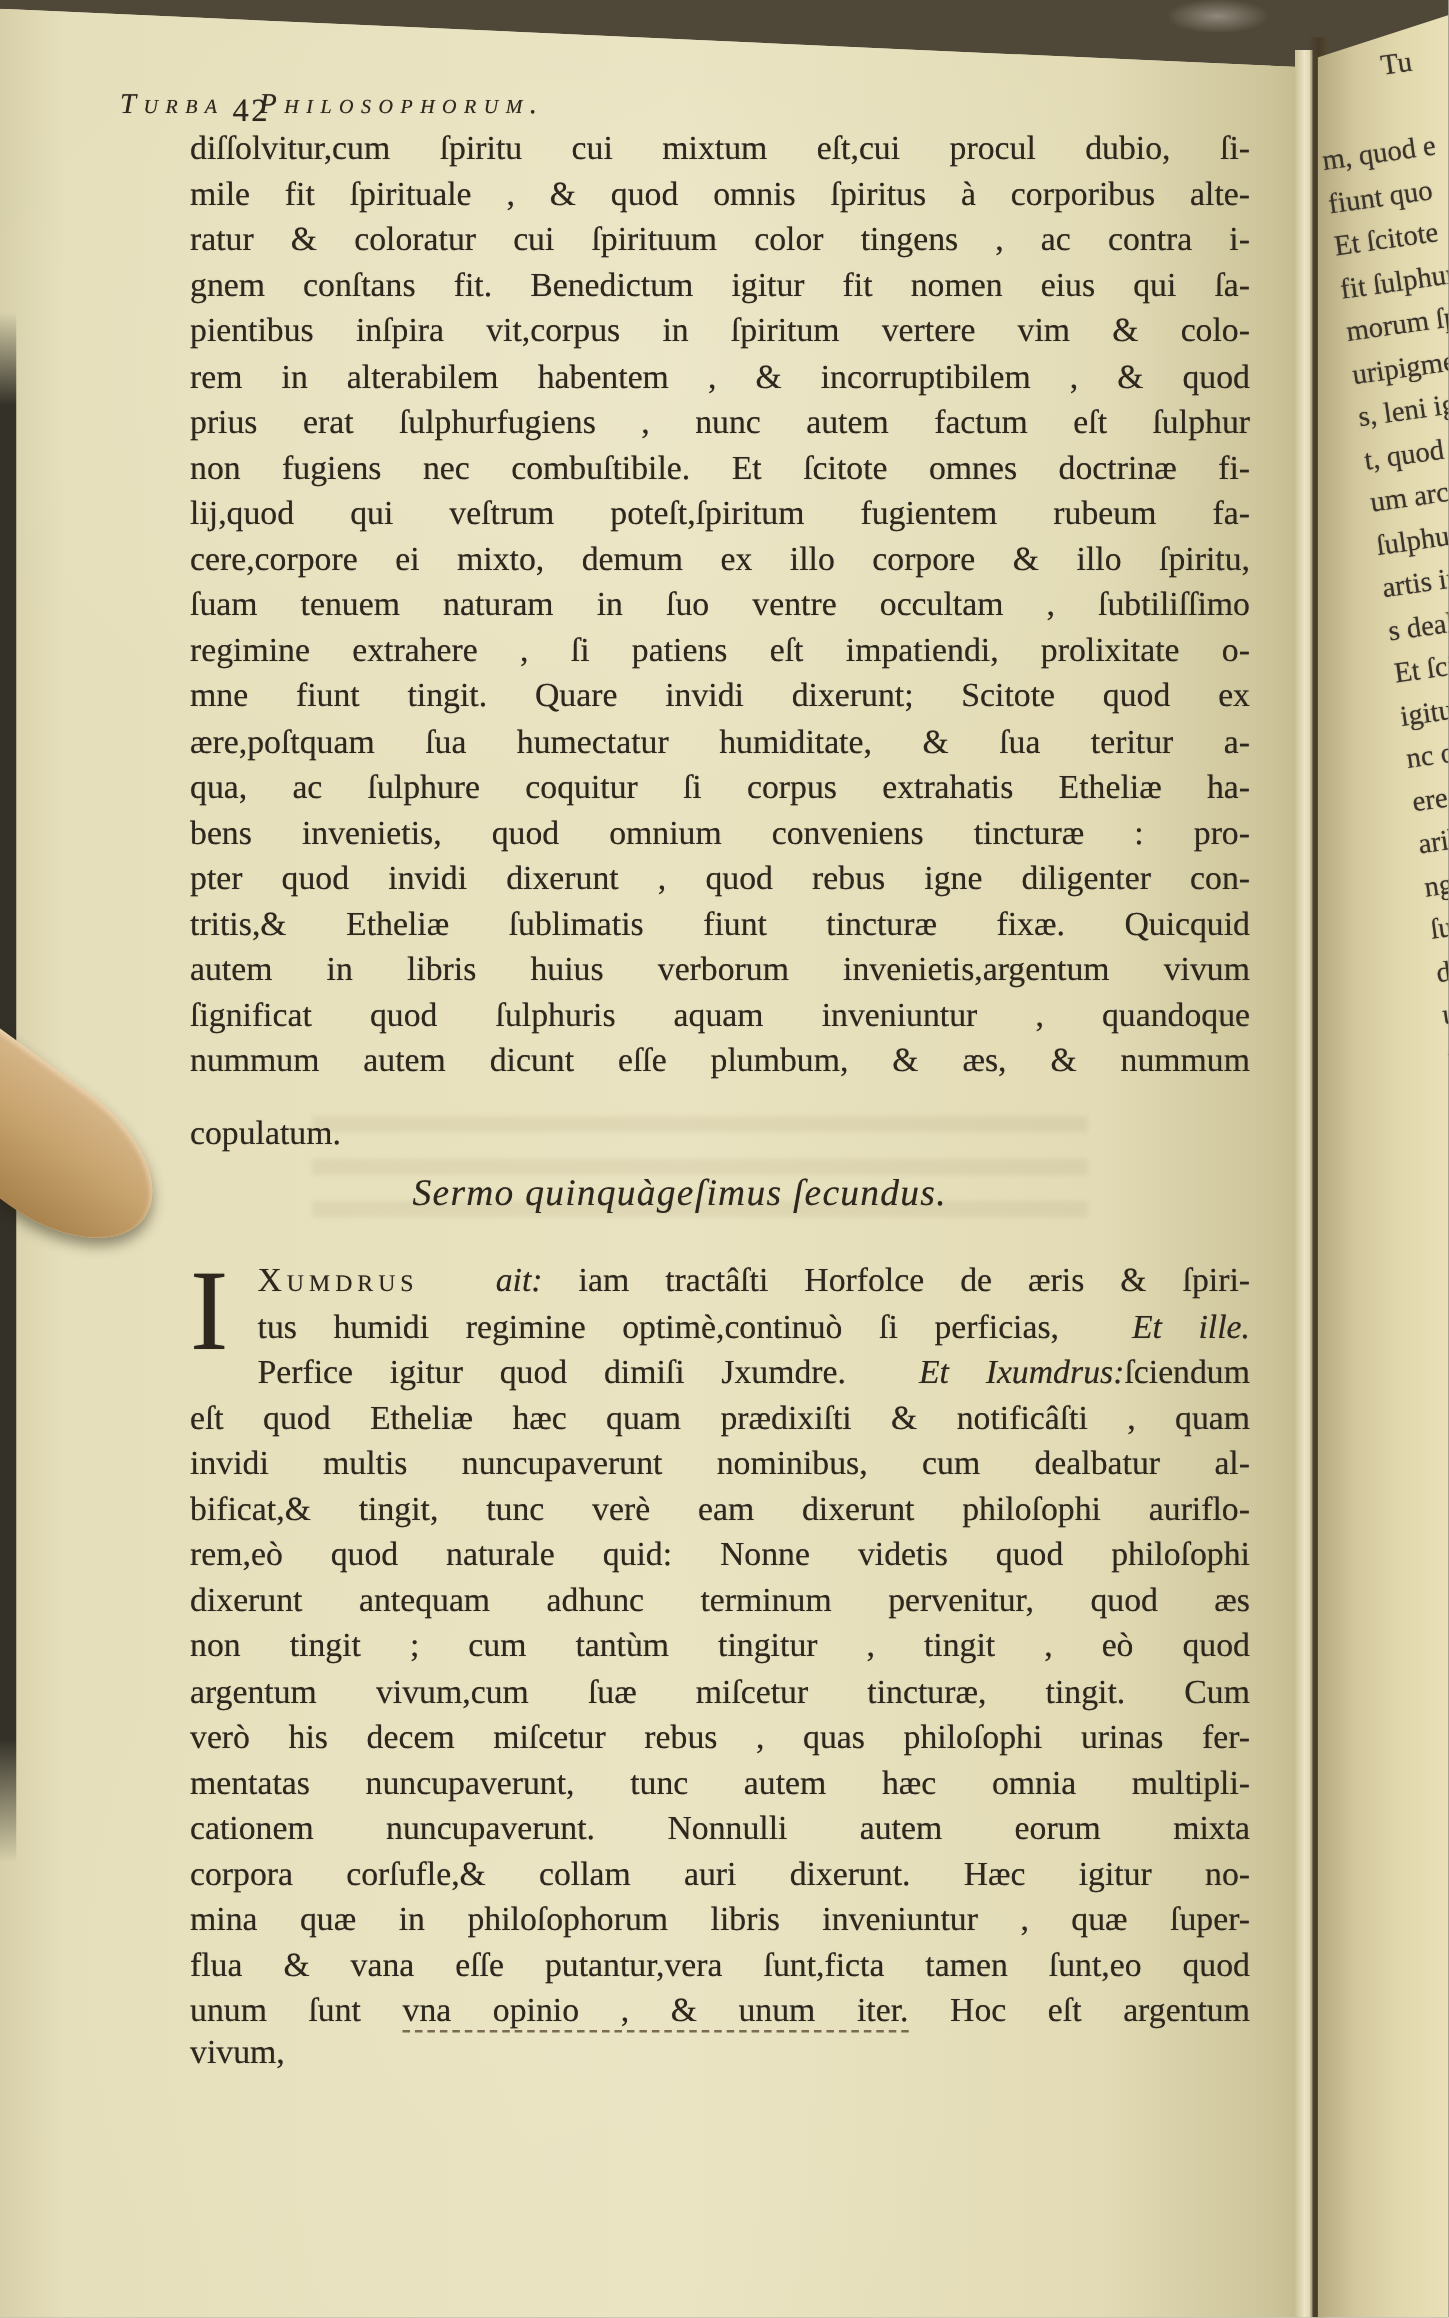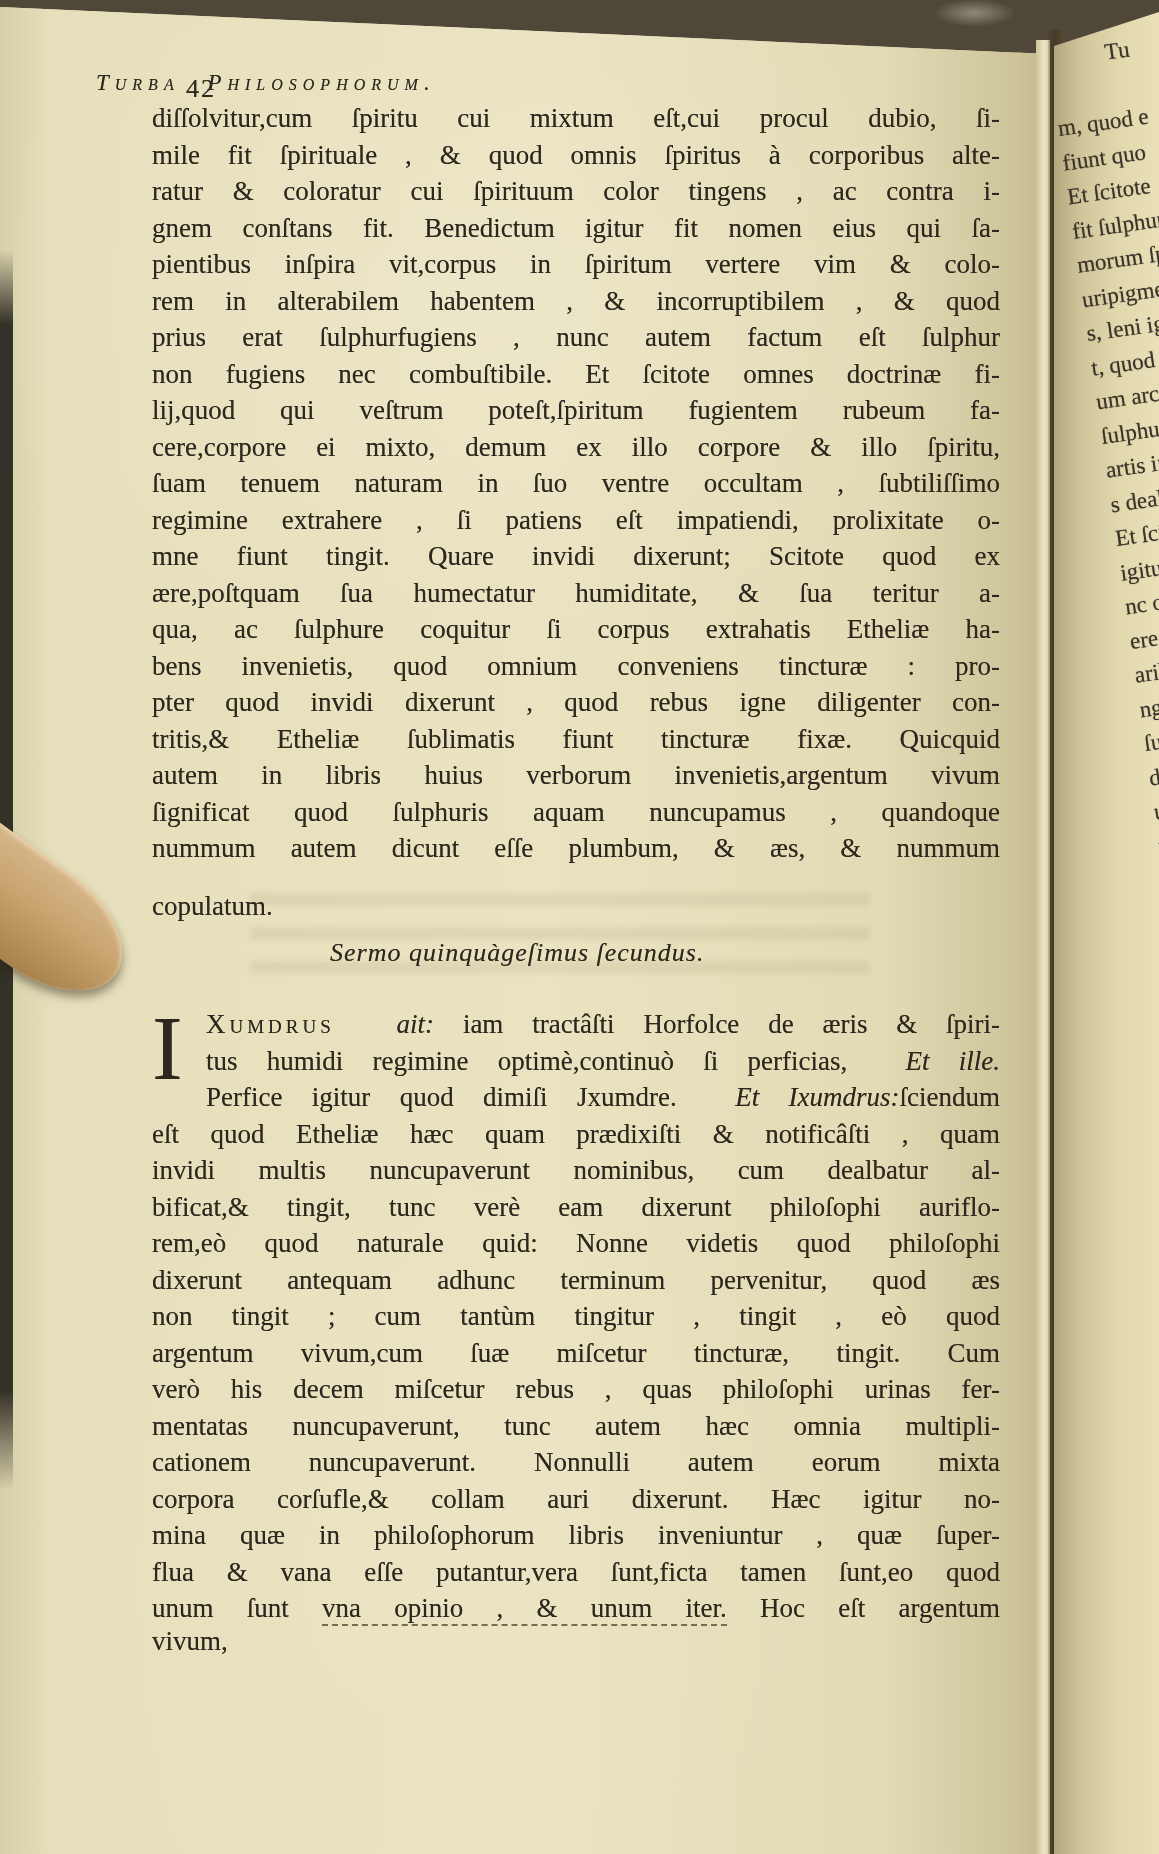--- a/index.html
+++ b/index.html
@@ -36,21 +36,21 @@
   }
   .tline.nj{text-align:left;text-align-last:left;margin-top:21px;}
   .sc{font-variant:small-caps;letter-spacing:4px;}
   .i{font-style:italic;margin-left:29px;}
   .ul{border-bottom:2px dashed rgba(92,76,52,.8);padding-bottom:1px;}
   #drop-cap{
     float:left;width:46px;height:73px;margin:2px 8px 0 0;
     font-size:92px;line-height:80px;color:#2d271e;
   }
   #section-heading{
-    left:330px;top:938px;font-style:italic;font-size:26px;letter-spacing:1px;
+    left:330px;top:938px;font-style:italic;font-size:30px;letter-spacing:1px;
   }
   #catchword{left:152px;top:1626px;width:878px;text-align:left;font-size:27px;}
   
   #show-through{
     position:absolute;left:250px;top:893px;width:620px;height:92px;
     background:repeating-linear-gradient(180deg, rgba(118,102,66,.09) 0 13px, rgba(118,102,66,0) 13px 34px);
     filter:blur(2px);
   }
   
   #edge-light{
@@ -120,21 +120,21 @@
         <div class="tline"><span>cere,corpore ei mixto, demum ex illo corpore &amp; illo ſpiritu,</span></div>
         <div class="tline"><span>ſuam tenuem naturam in ſuo ventre occultam , ſubtiliſſimo</span></div>
         <div class="tline"><span>regimine extrahere , ſi patiens eſt impatiendi, prolixitate o-</span></div>
         <div class="tline"><span>mne fiunt tingit. Quare invidi dixerunt; Scitote quod ex</span></div>
         <div class="tline"><span>ære,poſtquam ſua humectatur humiditate, &amp; ſua teritur a-</span></div>
         <div class="tline"><span>qua, ac ſulphure coquitur ſi corpus extrahatis Etheliæ ha-</span></div>
         <div class="tline"><span>bens invenietis, quod omnium conveniens tincturæ : pro-</span></div>
         <div class="tline"><span>pter quod invidi dixerunt , quod rebus igne diligenter con-</span></div>
         <div class="tline"><span>tritis,&amp; Etheliæ ſublimatis fiunt tincturæ fixæ.  Quicquid</span></div>
         <div class="tline"><span>autem in libris huius verborum invenietis,argentum vivum</span></div>
-        <div class="tline"><span>ſignificat quod ſulphuris aquam nuncupamus , quandoque</span></div>
+        <div class="tline"><span>ſignificat quod ſulphuris aquam inveniuntur , quandoque</span></div>
         <div class="tline"><span>nummum autem dicunt eſſe plumbum, &amp; æs, &amp; nummum</span></div>
         <div class="tline nj"><span>copulatum.</span></div>
       </div>
 
     <div id="section-heading" class="txt">Sermo quinquàgeſimus ſecundus.</div>
 
     <div id="para2" class="txt para">
       <span id="drop-cap">I</span>
       <span><div class="tline"><span class="sc">Xumdrus </span><span class="i">ait:</span><span> iam tractâſti Horfolce de æris &amp; ſpiri-</span></div><div class="tline"><span>tus humidi regimine optimè,continuò ſi perficias, </span><span class="i">Et ille.</span></div><div class="tline"><span>Perfice igitur quod dimiſi Jxumdre. </span><span class="i">Et Ixumdrus:</span><span>ſciendum</span></div><div class="tline"><span>eſt quod Etheliæ hæc quam prædixiſti &amp; notificâſti , quam</span></div><div class="tline"><span>invidi multis nuncupaverunt nominibus, cum dealbatur al-</span></div><div class="tline"><span>bificat,&amp; tingit, tunc verè eam dixerunt philoſophi auriflo-</span></div><div class="tline"><span>rem,eò quod naturale quid: Nonne videtis quod philoſophi</span></div><div class="tline"><span>dixerunt antequam adhunc terminum pervenitur, quod æs</span></div><div class="tline"><span>non tingit ; cum tantùm tingitur , tingit , eò quod</span></div><div class="tline"><span>argentum vivum,cum ſuæ miſcetur tincturæ, tingit. Cum</span></div><div class="tline"><span>verò his decem miſcetur rebus , quas philoſophi urinas fer-</span></div><div class="tline"><span>mentatas nuncupaverunt, tunc autem hæc omnia multipli-</span></div><div class="tline"><span>cationem nuncupaverunt.  Nonnulli autem eorum mixta</span></div><div class="tline"><span>corpora corſufle,&amp; collam auri dixerunt.  Hæc igitur no-</span></div><div class="tline"><span>mina quæ in philoſophorum libris inveniuntur , quæ ſuper-</span></div><div class="tline"><span>flua &amp; vana eſſe putantur,vera ſunt,ficta tamen ſunt,eo quod</span></div><div class="tline"><span>unum ſunt </span><span class="ul">vna opinio , &amp; unum iter.</span><span>  Hoc eſt argentum</span></div></span>
     </div>

